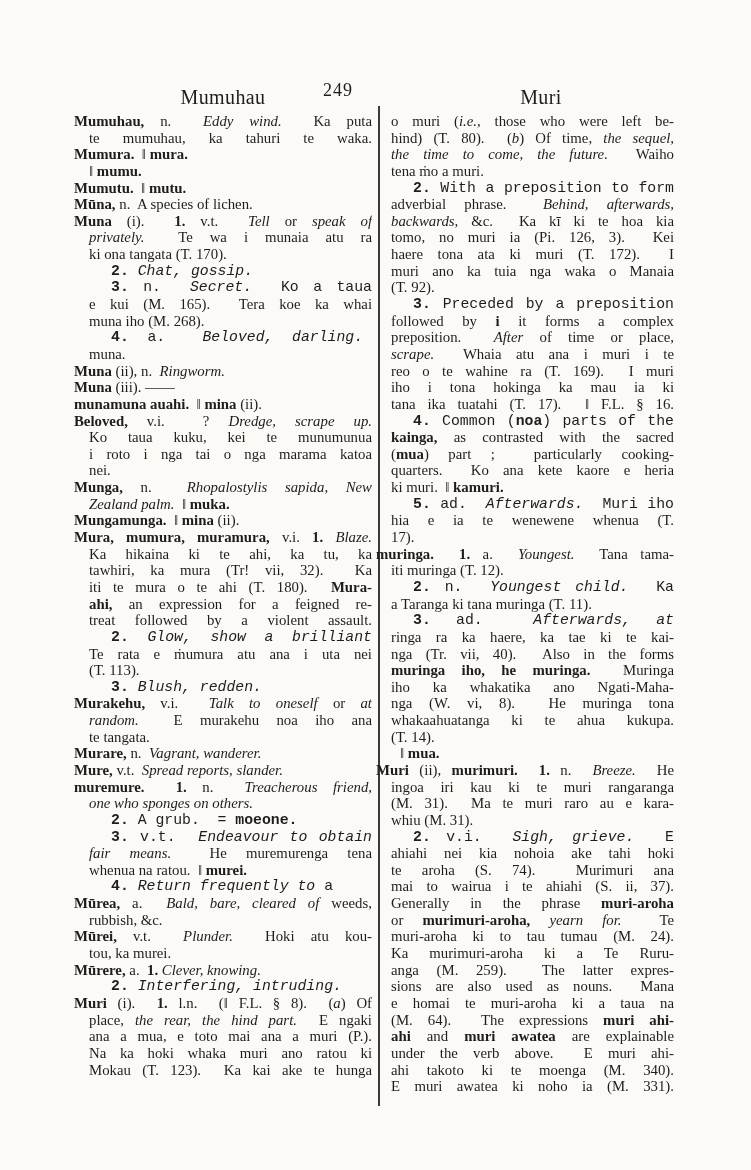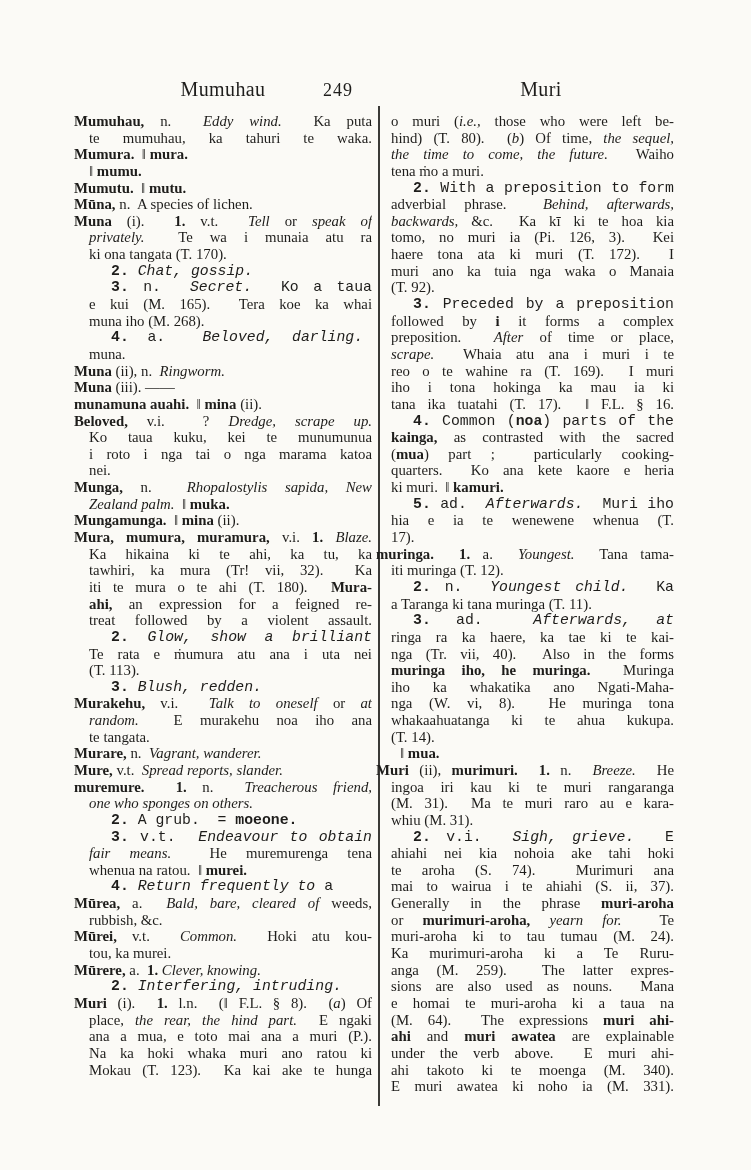--- a/index.html
+++ b/index.html
@@ -8,21 +8,21 @@
     width:751px;height:1170px;
     background:#fbfaf6;
     color:#1e1d1b;
     font-family:"Liberation Serif","DejaVu Serif",serif;
     overflow:hidden;
   }
   .running-head{
     position:absolute;top:78px;left:0;width:751px;height:26px;
   }
   .rh-word{
-    position:absolute;top:0;width:298px;text-align:center;
+    position:absolute;top:8px;width:298px;text-align:center;
     font-size:20px;letter-spacing:.4px;
   }
   .rh-left{left:74px;}
   .rh-right{left:392px;}
   .rh-num{
     position:absolute;top:2px;left:323px;width:100px;text-align:left;
     font-size:18px;letter-spacing:1px;
   }
   .divider{
     position:absolute;left:378px;top:106px;width:2px;height:1000px;
@@ -100,21 +100,21 @@
       <div class="line i0 jl"><span class="b">Mure,</span><span class="r"> v.t.&nbsp; </span><span class="i">Spread reports, slander.</span></div>
       <div class="line i0 jf"><span class="b">muremure.</span><span class="r">&nbsp; </span><span class="b">1.</span><span class="r"> n.&nbsp; </span><span class="i">Treacherous friend,</span></div>
       <div class="line i1 jl"><span class="i">one who sponges on others.</span></div>
       <div class="line i2 jl"><span class="b">2.</span><span class="r"> A grub.&nbsp; = </span><span class="b">moeone.</span></div>
       <div class="line i2 jf"><span class="b">3.</span><span class="r"> v.t.&nbsp; </span><span class="i">Endeavour to obtain by un-</span></div>
       <div class="line i1 jf"><span class="i">fair means.</span><span class="r">&nbsp; He muremurenga tena</span></div>
       <div class="line i1 jl"><span class="r">whenua na ratou.&nbsp; ‖ </span><span class="b">murei.</span></div>
       <div class="line i2 jl"><span class="b">4.</span><span class="r"> </span><span class="i">Return frequently to</span><span class="r"> a thing.</span></div>
       <div class="line i0 jf"><span class="b">Mūrea,</span><span class="r"> a.&nbsp; </span><span class="i">Bald, bare, cleared of</span><span class="r"> weeds,</span></div>
       <div class="line i1 jl"><span class="r">rubbish, &amp;c.</span></div>
-      <div class="line i0 jf"><span class="b">Mūrei,</span><span class="r"> v.t.&nbsp; </span><span class="i">Common.</span><span class="r">&nbsp; Hoki atu kou-</span></div>
+      <div class="line i0 jf"><span class="b">Mūrei,</span><span class="r"> v.t.&nbsp; </span><span class="i">Plunder.</span><span class="r">&nbsp; Hoki atu kou-</span></div>
       <div class="line i1 jl"><span class="r">tou, ka murei.</span></div>
       <div class="line i0 jl"><span class="b">Mūrere,</span><span class="r"> a.&nbsp; </span><span class="b">1.</span><span class="r"> </span><span class="i">Clever, knowing.</span></div>
       <div class="line i2 jl"><span class="b">2.</span><span class="r"> </span><span class="i">Interfering, intruding.</span></div>
       <div class="line i0 jf"><span class="b">Muri</span><span class="r"> (i).&nbsp; </span><span class="b">1.</span><span class="r"> l.n.&nbsp; (‖ F.L. § 8).&nbsp; (</span><span class="i">a</span><span class="r">) Of</span></div>
       <div class="line i1 jf"><span class="r">place, </span><span class="i">the rear, the hind part.</span><span class="r">&nbsp; E ngaki</span></div>
       <div class="line i1 jf"><span class="r">ana a mua, e toto mai ana a muri (P.).</span></div>
       <div class="line i1 jf"><span class="r">Na ka hoki whaka muri ano ratou ki</span></div>
       <div class="line i1 jf"><span class="r">Mokau (T. 123).&nbsp; Ka kai ake te hunga</span></div>
     </div>
   <div class="col col-right">

